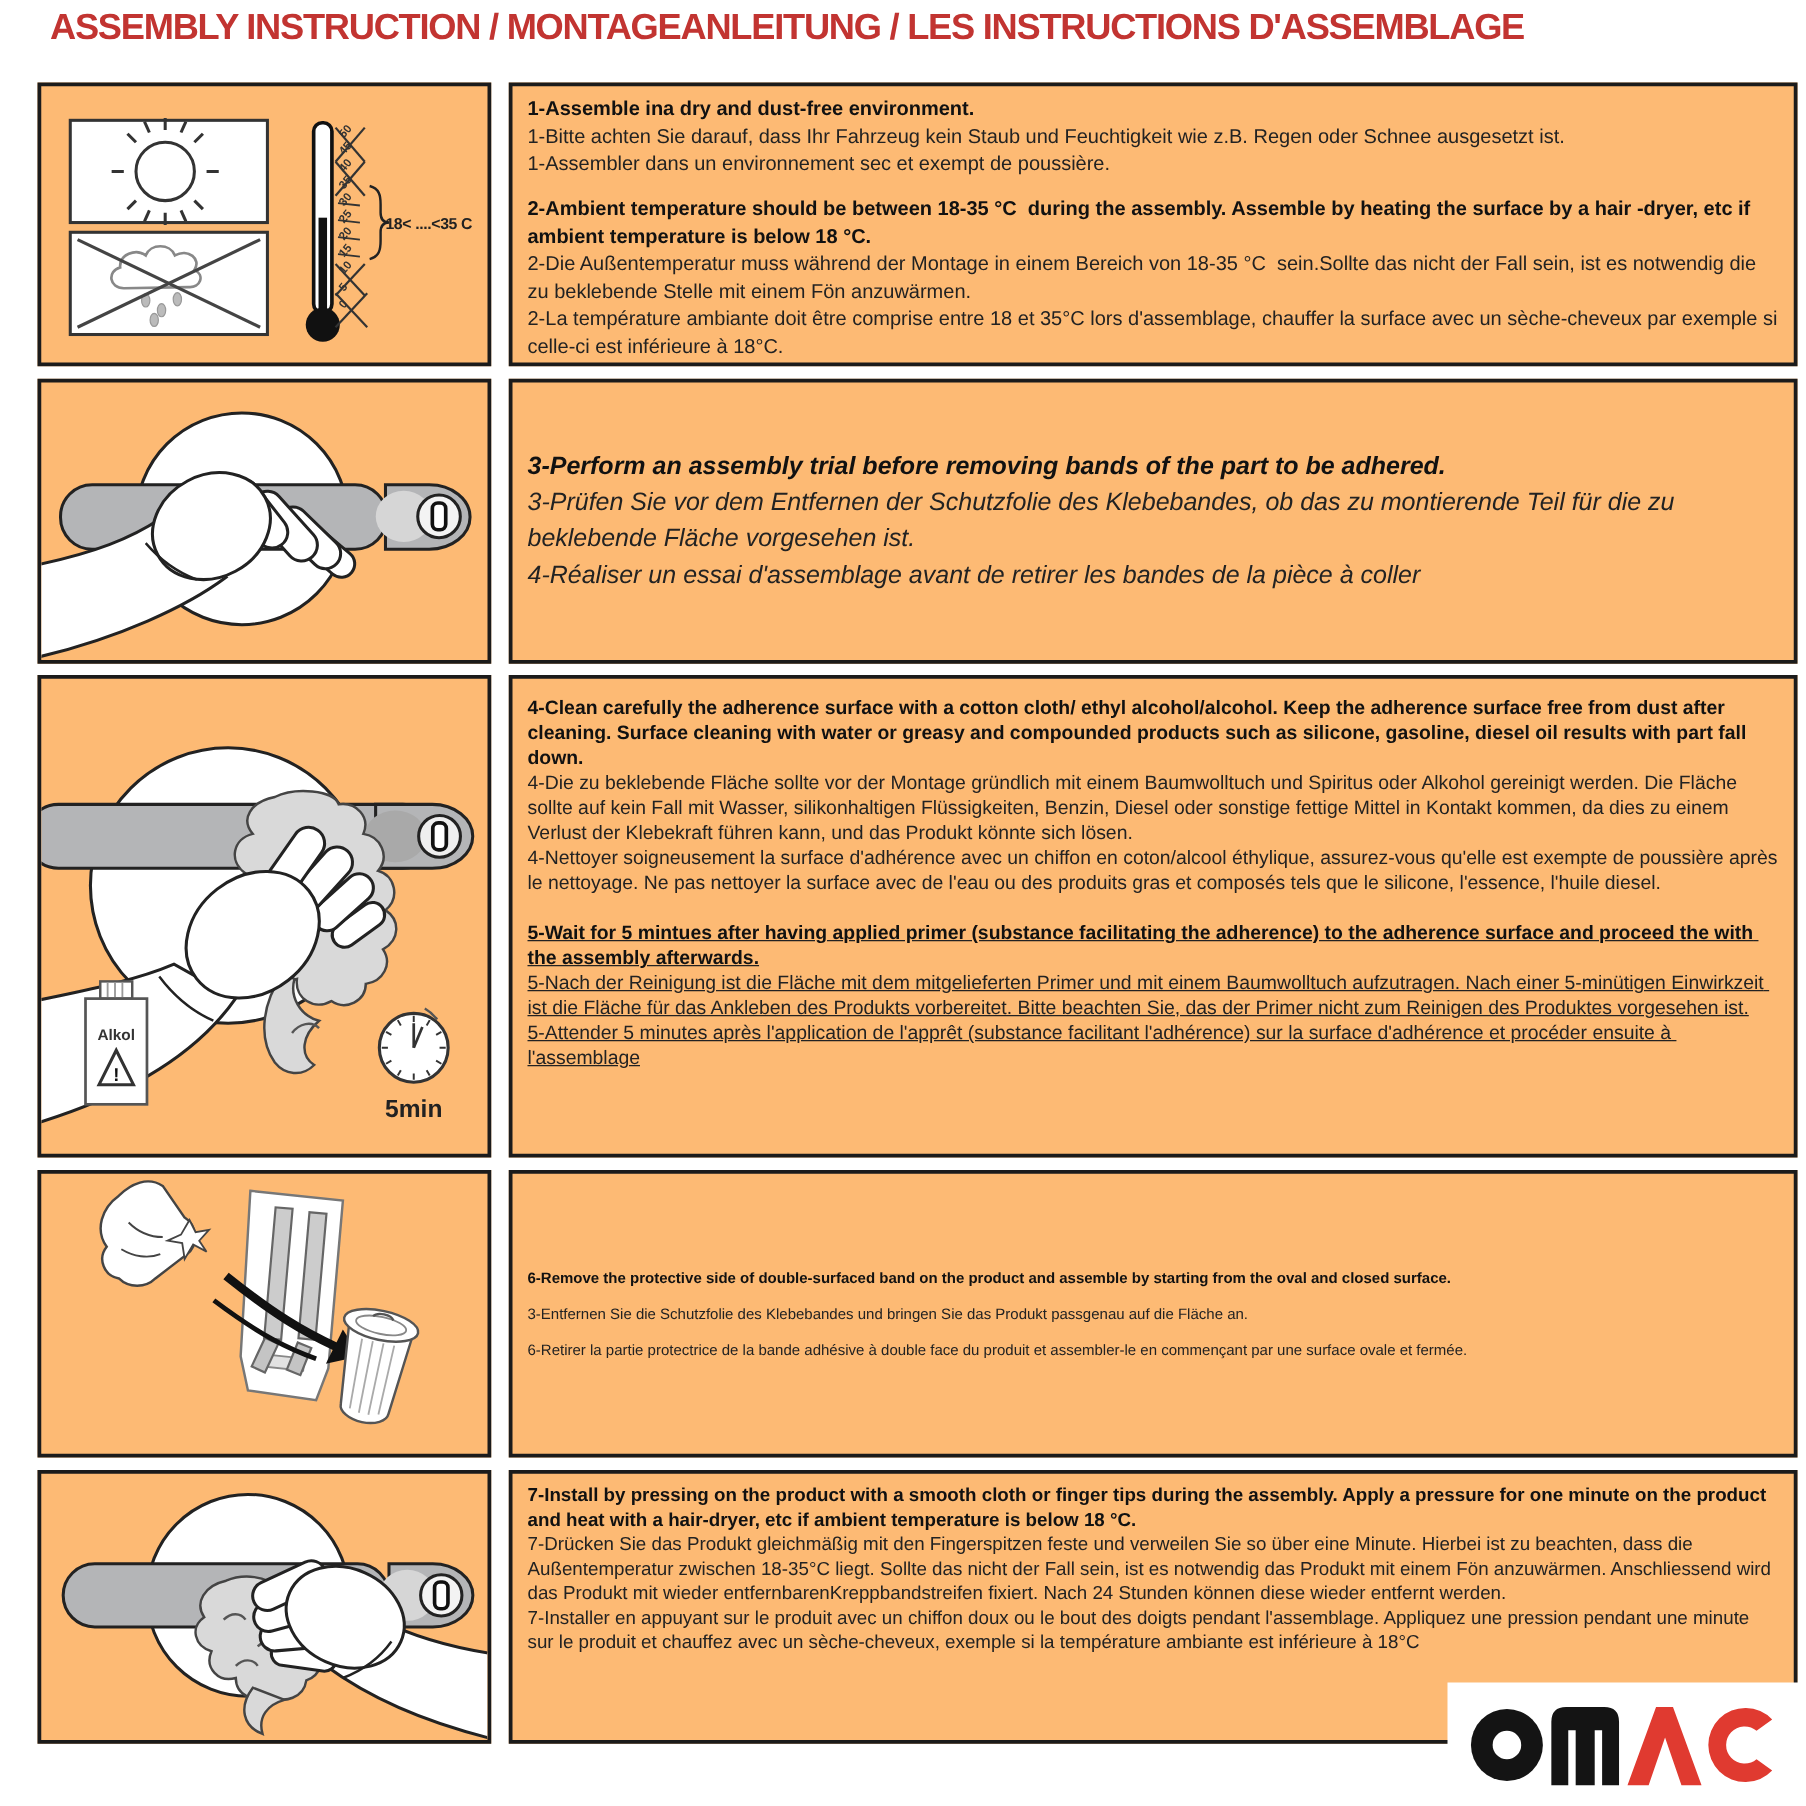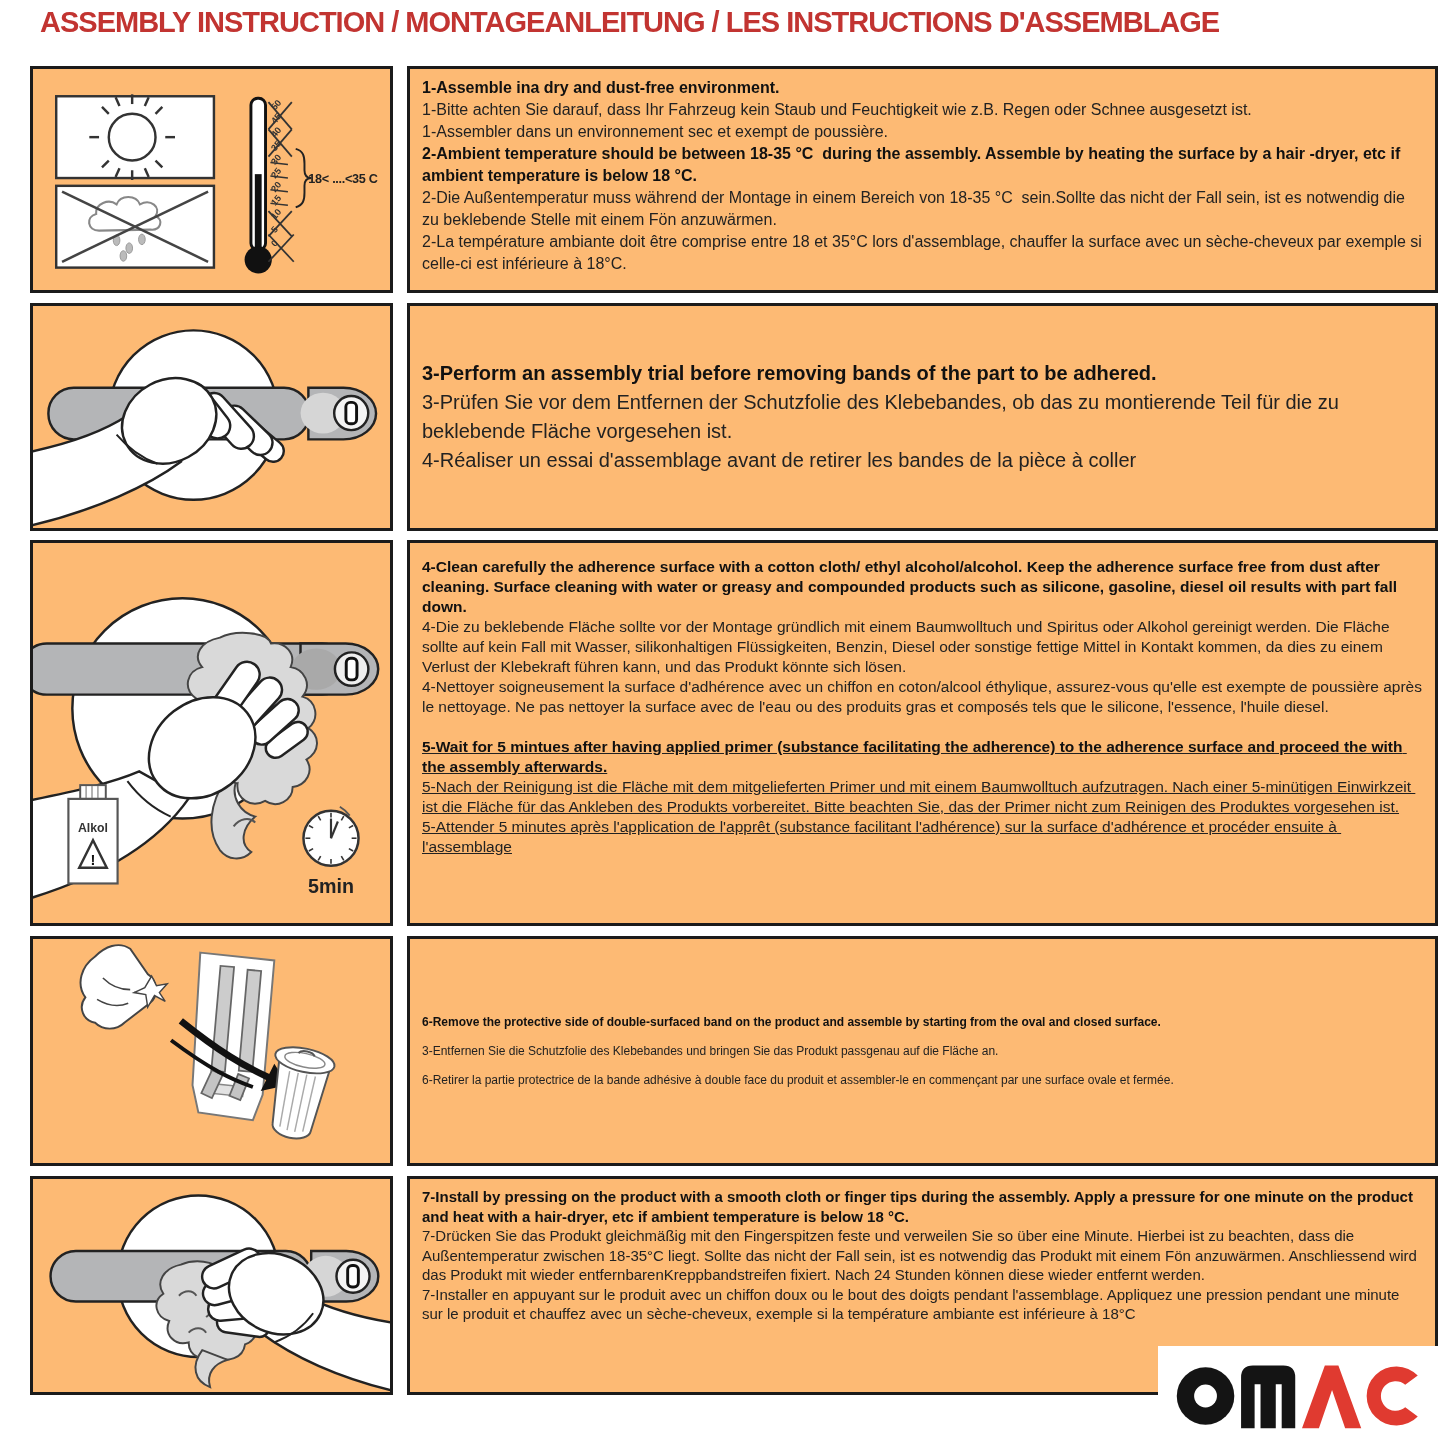--- a/index.html
+++ b/index.html
@@ -17,22 +17,22 @@
   #p2-ill {left:30px;top:303px;width:363px;height:228px;}
   #p2-text{left:407px;top:303px;width:1031px;height:228px;display:flex;flex-direction:column;justify-content:center;}
   #p3-ill {left:30px;top:540px;width:363px;height:386px;}
   #p3-text{left:407px;top:540px;width:1031px;height:386px;padding-top:14px;}
   #p4-ill {left:30px;top:936px;width:363px;height:230px;}
   #p4-text{left:407px;top:936px;width:1031px;height:230px;display:flex;flex-direction:column;justify-content:center;}
   #p5-ill {left:30px;top:1176px;width:363px;height:219px;}
   #p5-text{left:407px;top:1176px;width:1031px;height:219px;}
   
   #p1-text p{font-size:16px;line-height:22px;}
-  #p1-text .step + .step{}
-  #p2-text p{font-size:20px;line-height:29px;}
+  #p1-text .step + .step{margin-top:14px;}
+  #p2-text p{font-size:20px;line-height:29px;font-style:italic;}
   #p3-text p{font-size:15.5px;line-height:20px;}
   #p3-text .step + .step{margin-top:20px;text-decoration:underline;}
   #p4-text p{font-size:12px;line-height:29px;}
   #p5-text p{font-size:15px;line-height:19.5px;}
   svg{display:block;}
   .illsvg{width:100%;height:100%;}
   #logo-wrap{position:absolute;left:1158px;top:1346px;width:287px;height:99px;background:#fff;display:flex;align-items:center;justify-content:center;}
 </style>
 </head>
 <body>

